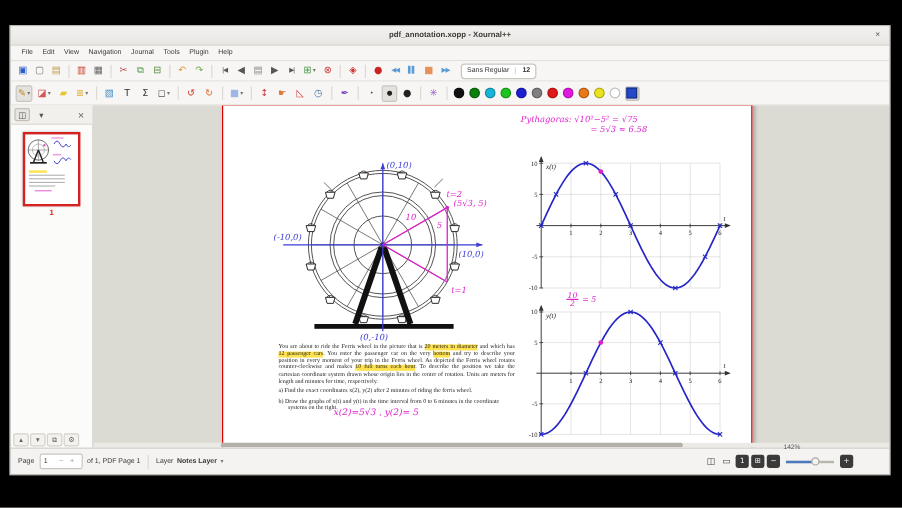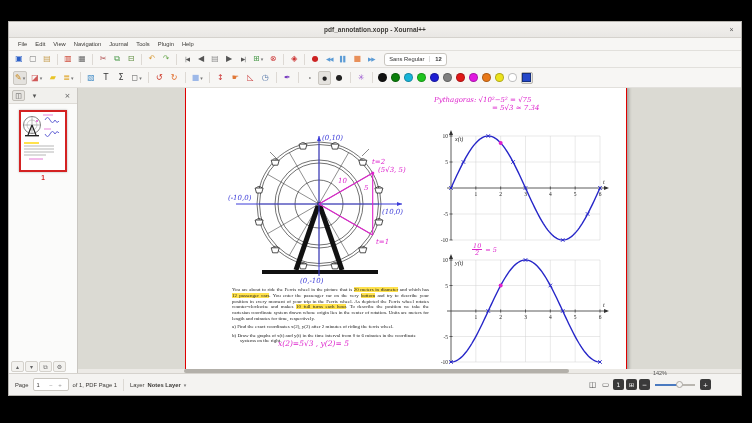--- a/index.html
+++ b/index.html
@@ -325,21 +325,21 @@
           <button class="sb-tool">⧉</button>
           <button class="sb-tool">⚙</button>
         </div>
     </div>
 
     <div class="canvas">
       <div class="page">
 
         <div class="pythagoras hand magenta">
           <span>Pythagoras: √10²−5² = √75</span>
-          <span class="l2">= 5√3 ≈ 7.34</span>
+          <span class="l2">= 5√3 ≈ 6.58</span>
         </div>
 
         <svg class="wheel-svg" width="200" height="160" viewBox="0 0 200 160">
           <g id="wheel-dynamic">
               <circle cx="93" cy="78" r="62" fill="none" stroke="#333" stroke-width="0.7"></circle>
               <circle cx="93" cy="78" r="59.5" fill="none" stroke="#333" stroke-width="0.7"></circle>
               <circle cx="93" cy="78" r="44" fill="none" stroke="#333" stroke-width="0.7"></circle>
               <circle cx="93" cy="78" r="41" fill="none" stroke="#333" stroke-width="0.7"></circle>
               <circle cx="93" cy="78" r="24" fill="none" stroke="#333" stroke-width="0.7"></circle>
               <circle cx="93" cy="78" r="2.2" fill="#333"></circle>

